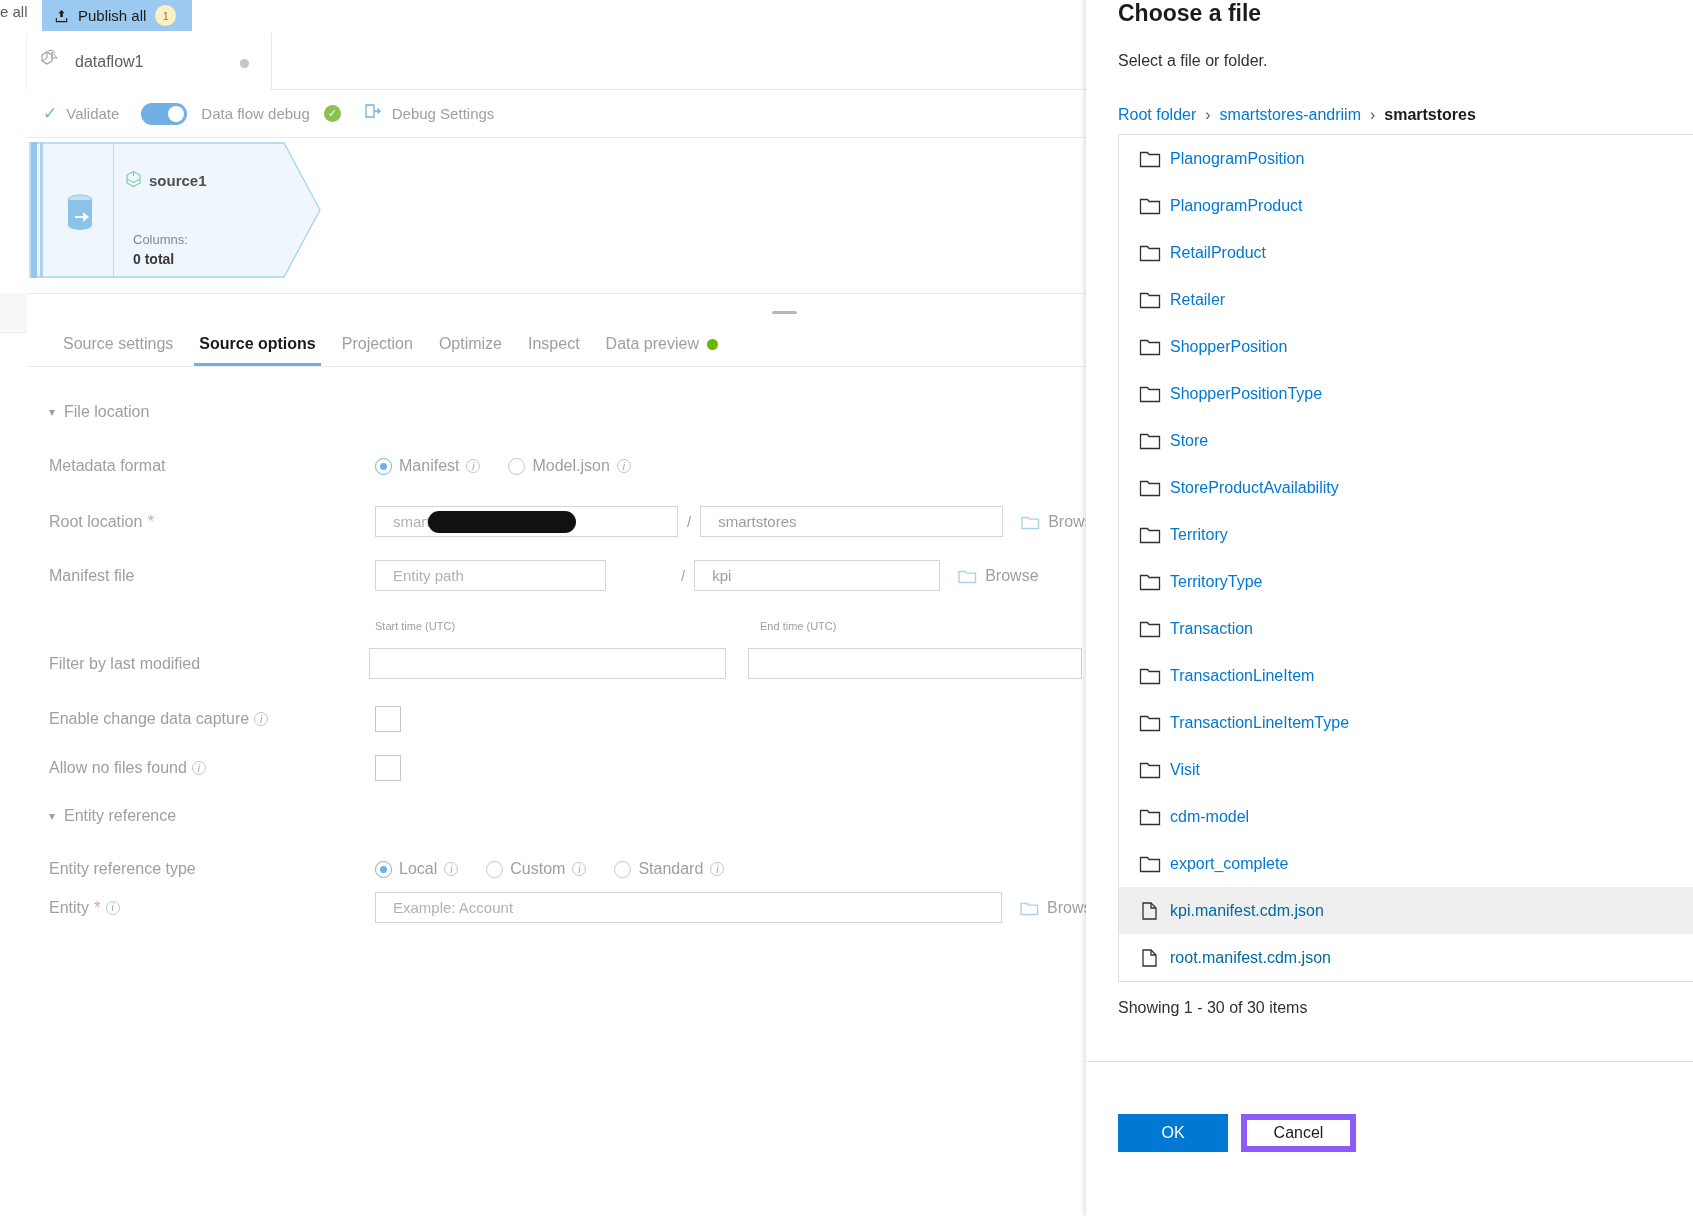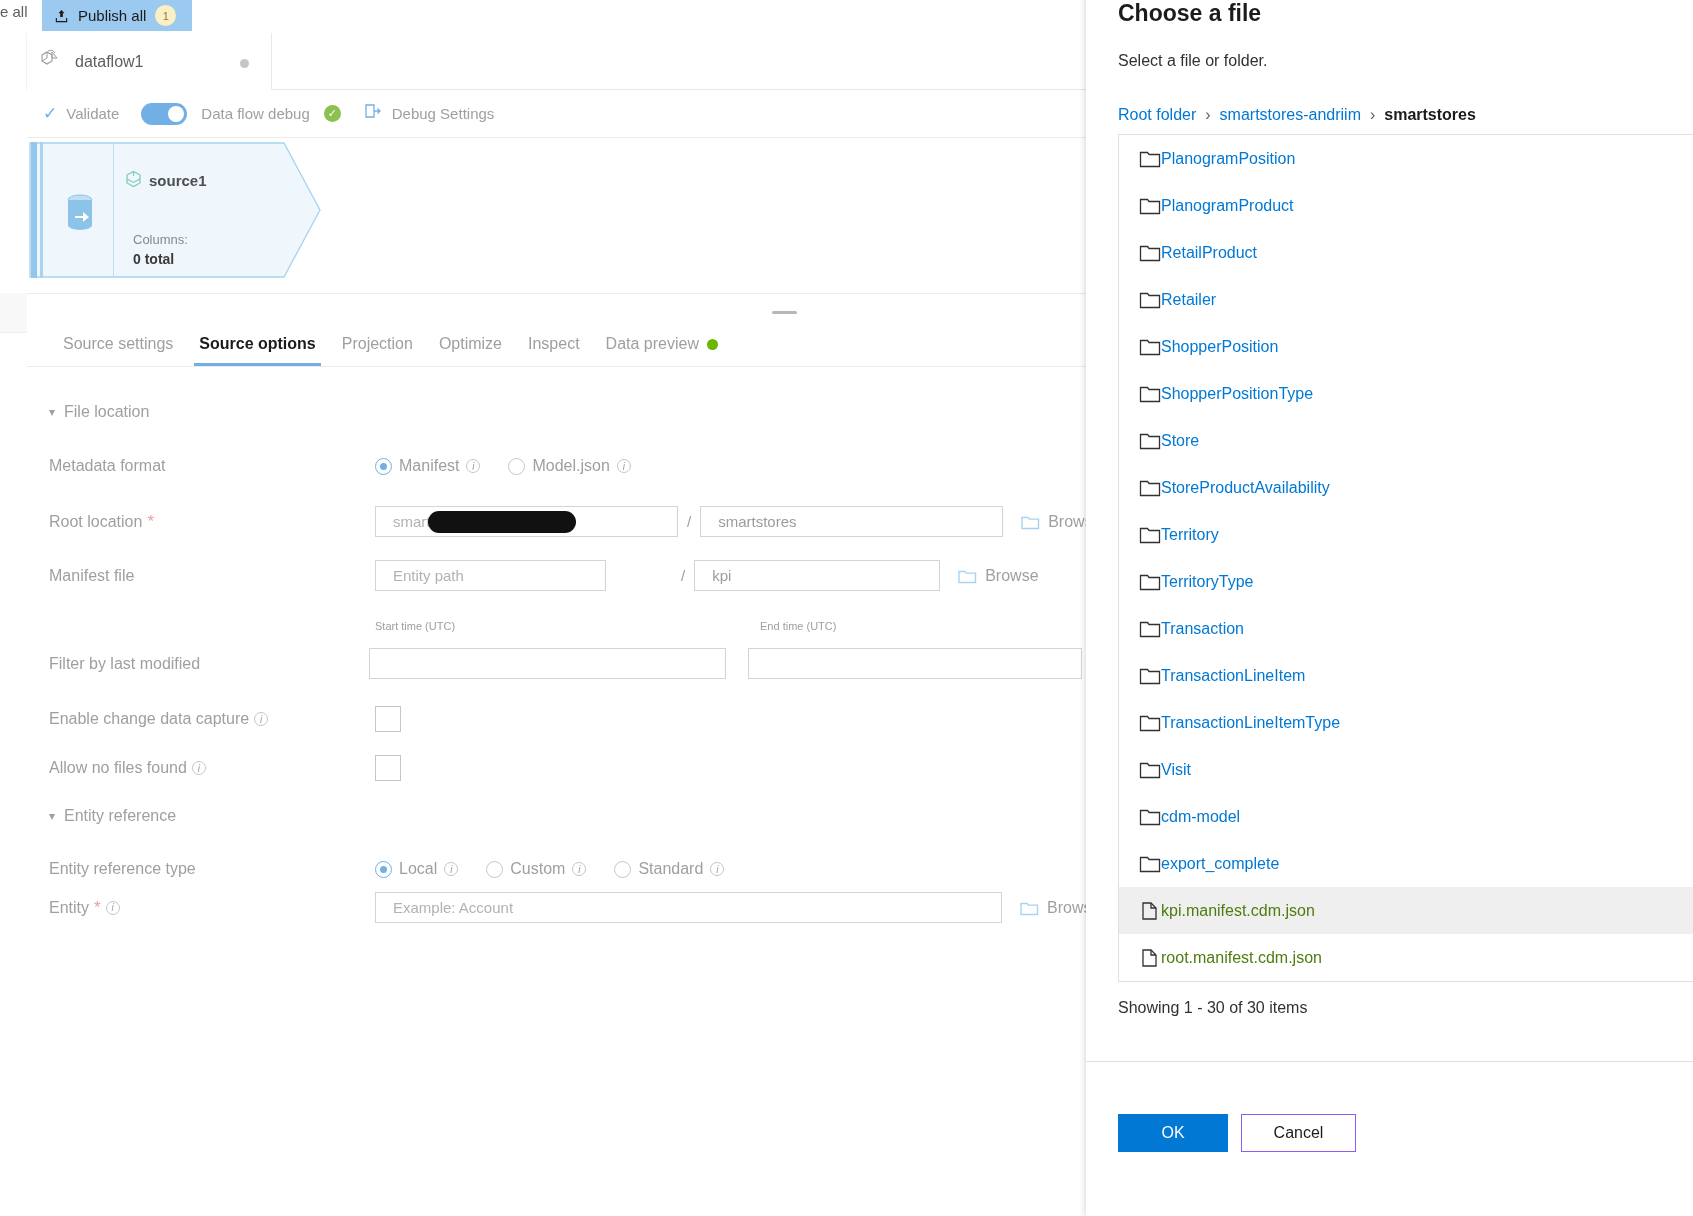--- a/index.html
+++ b/index.html
@@ -108,31 +108,31 @@
     font-family:"Liberation Sans", sans-serif;
   }
   .dlg-title { position:absolute; left:32px; top:28px; font-size:23px; font-weight:bold; color:#1b1b1b; }
   .dlg-sub { position:absolute; left:32px; top:80px; font-size:16px; color:#323130; }
   .crumbs { position:absolute; left:32px; top:134px; display:flex; align-items:center; gap:9px; font-size:16px; }
   .crumb-link { color:#0078d4; cursor:pointer; }
   .crumb-cur { color:#1b1b1b; font-weight:bold; }
   .crumb-sep { color:#605e5c; }
 
   .filelist { position:absolute; left:32px; top:162px; width:575px; border:1px solid #e1dfdd; border-right:none; }
-  .fl-item { height:47px; display:flex; align-items:center; padding-left:20px; gap:0; font-size:16px; cursor:pointer; }
+  .fl-item { height:47px; display:flex; align-items:center; padding-left:20px; gap:9px; font-size:16px; cursor:pointer; }
   .fl-item.folder span.nm { color:#0078d4; }
-  .fl-item.file span.nm { color:#4d7c0f; }
+  .fl-item.file span.nm { color:#0369a1; }
   .fl-item.selected { background:#efefef; }
   .fl-ico { width:22px; height:20px; display:block; flex:0 0 auto; }
 
   .showing { position:absolute; left:32px; top:1027px; font-size:16px; color:#323130; }
   .dlg-footer { position:absolute; left:0; top:1089px; width:607px; height:155px; border-top:1px solid #e1dfdd; background:#fff; }
   .btn { position:absolute; top:52px; height:38px; display:flex; align-items:center; justify-content:center; font-size:16px; cursor:pointer; }
   .btn-ok { left:32px; width:110px; background:#0078d4; color:#fff; }
-  .btn-cancel { left:155px; width:115px; background:#fff; color:#1b1b1b; border:1px solid #8b5cf6; }
+  .btn-cancel { left:155px; width:115px; background:#fff; color:#1b1b1b; border:6px solid #8b5cf6; }
 </style>
 </head>
 <body>
 
 <div id="adf-app">
 
   <div class="topbar">
     <div class="topbar-left">e all</div>
     <div class="publish-all">
       <span>

